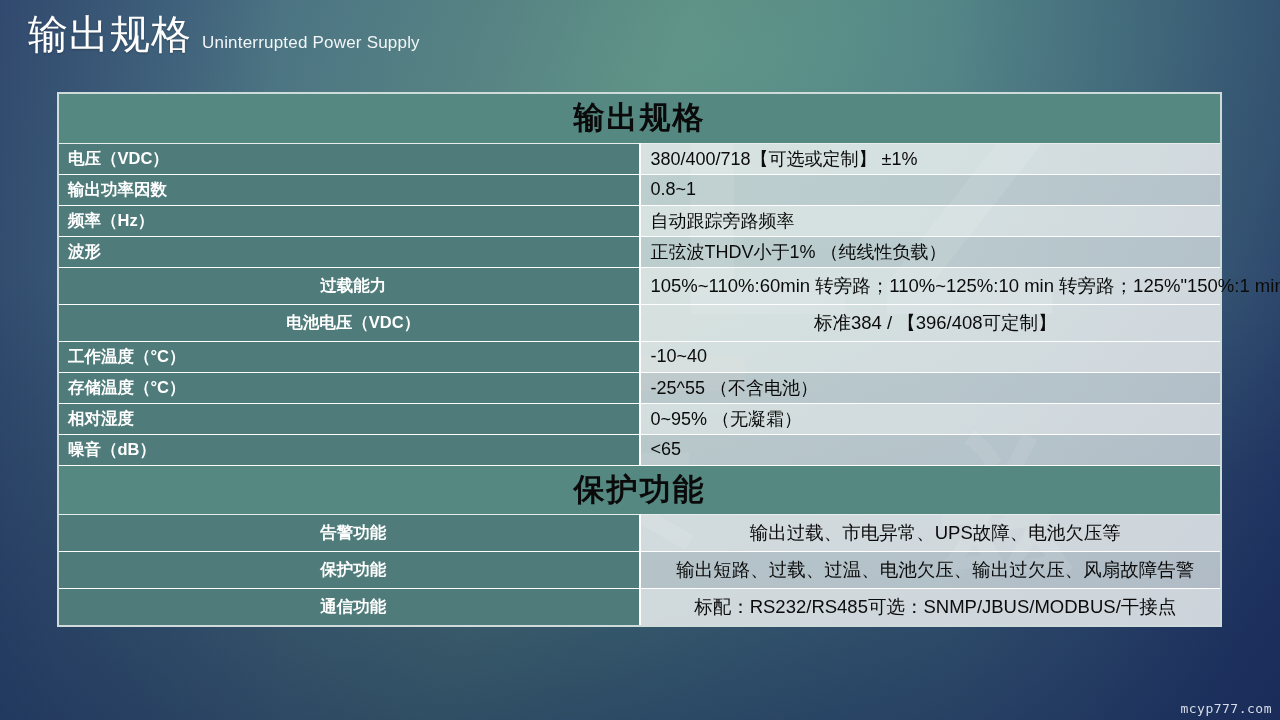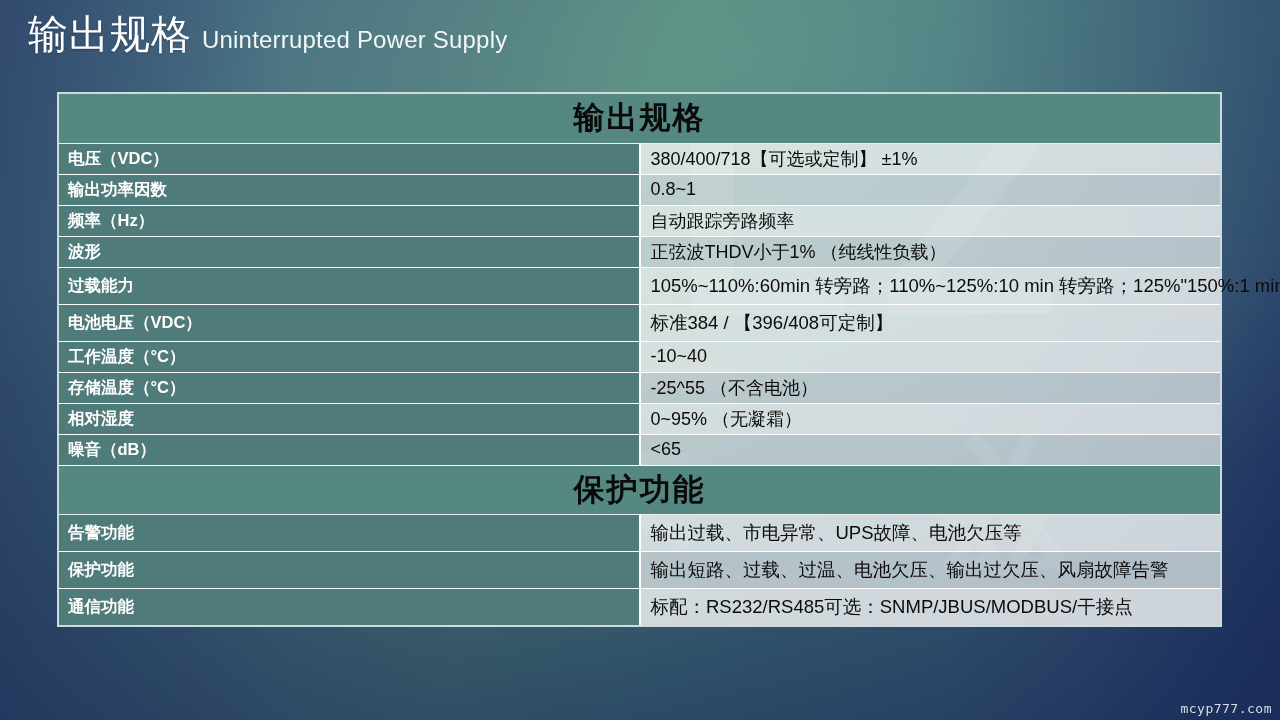--- a/index.html
+++ b/index.html
@@ -47,21 +47,21 @@
     z-index: 5;
   }
   .title-cn {
     font-size: 40px;
     color: #ffffff;
     letter-spacing: 1px;
     line-height: 1;
     text-shadow: 0 1px 2px rgba(0,0,0,0.25);
   }
   .title-en {
-    font-size: 24px;
+    font-size: 17px;
     color: #f2f6f6;
     line-height: 1;
     letter-spacing: 0.2px;
   }
 
   
   .wm-layer {
     position: absolute;
     left: 0; top: 0; width: 1280px; height: 720px;
     z-index: 1;
@@ -141,21 +141,21 @@
     margin-left: 42px;
   }
   td.val {
     color: #0b0b0b;
     font-size: 18px;
     padding-left: 10px !important;
     white-space: nowrap;
     background: rgba(238,242,242,0.84);
   }
   tr.alt td.val { background: rgba(213,221,224,0.80); }
-  tr.row.tall td { height: 37px; }
+  tr.row.tall td { height: 37px; text-align: center; }
   tr.row.tall td.val { font-size: 18.5px; }
 
   td.val.small { font-size: 17.5px; }
 
   
   tr.last td { border-bottom: none; }
 
   
   .site-wm {
     position: absolute;

